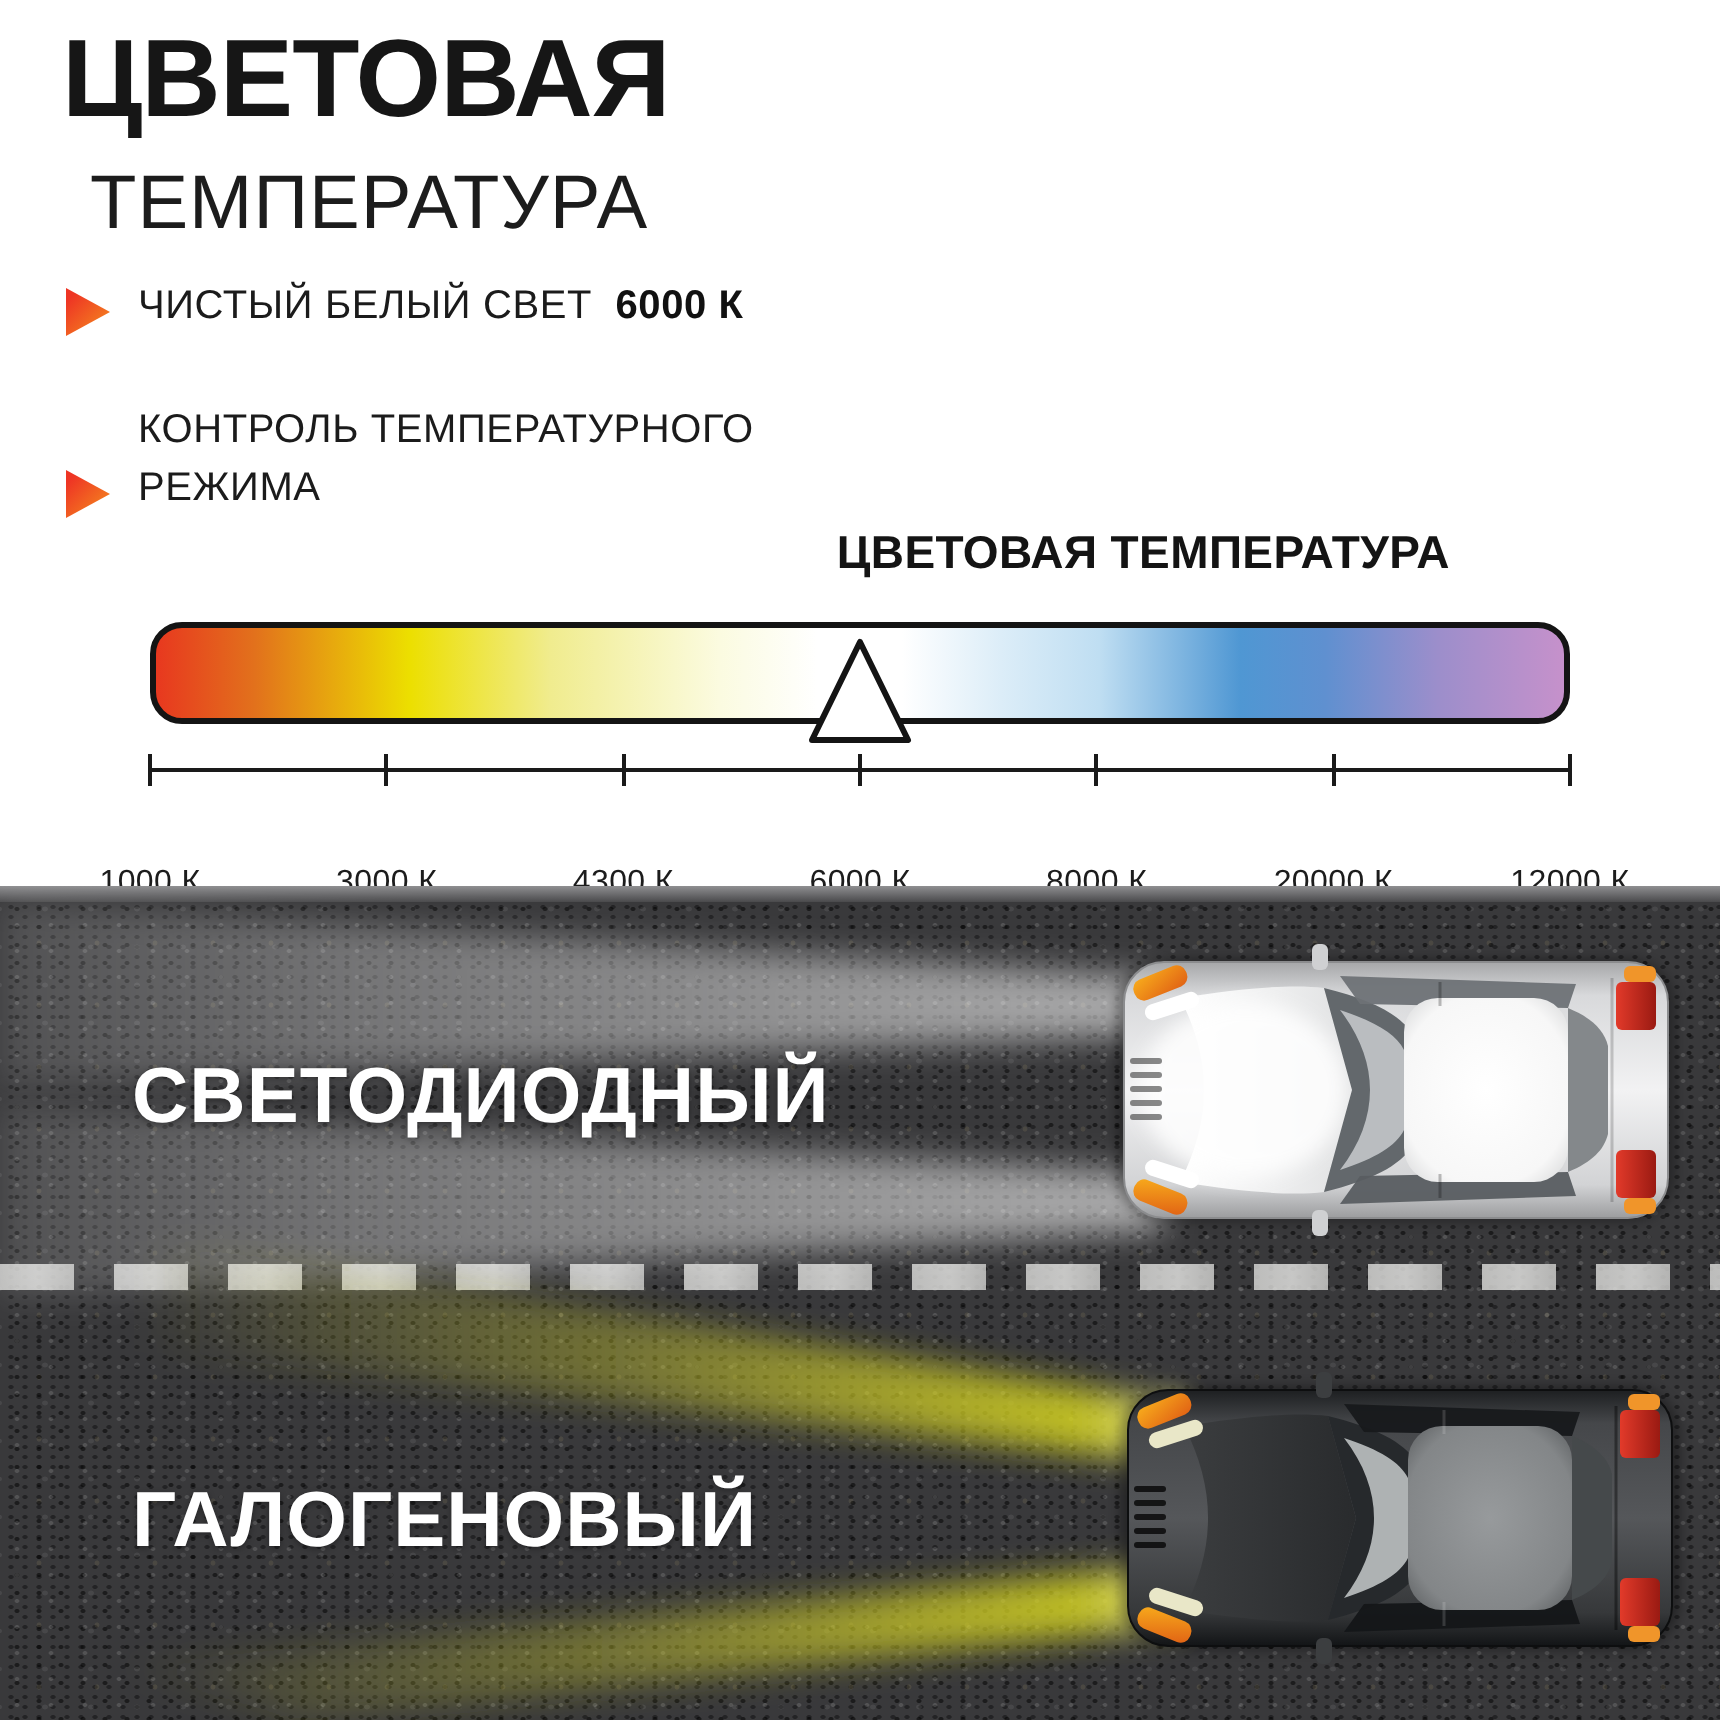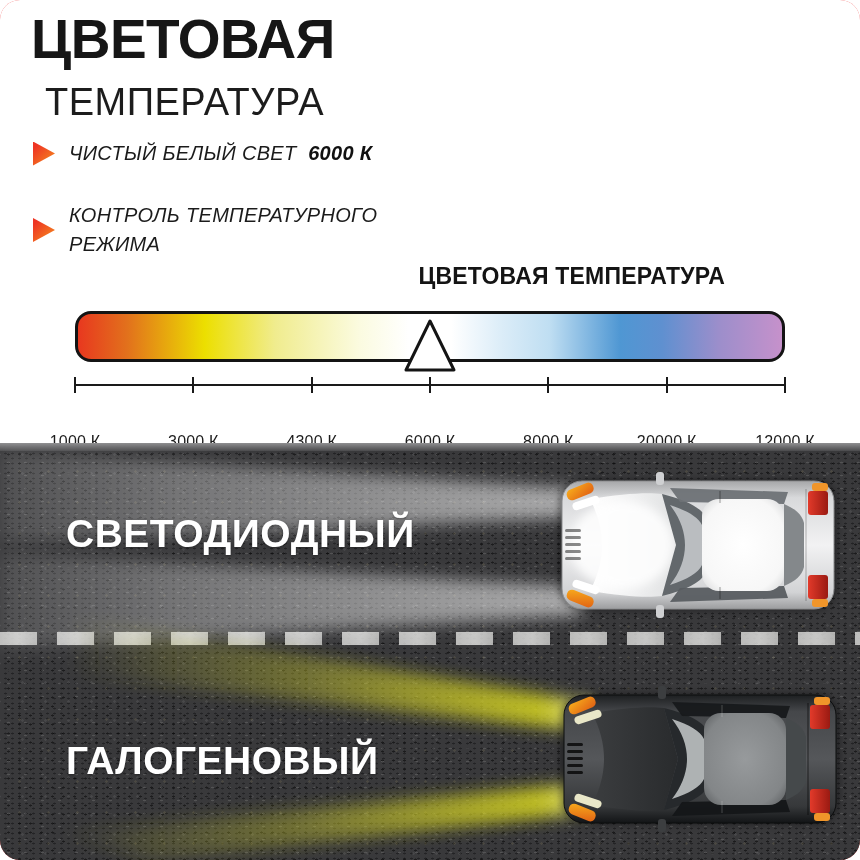--- a/index.html
+++ b/index.html
@@ -1,25 +1,25 @@
 <!DOCTYPE html>
 <html><head>
 <meta charset="utf-8">
 <style>
   html,body{margin:0;padding:0;}
   body{width:860px;height:860px;font-family:"Liberation Sans","DejaVu Sans",sans-serif;background:#fff;}
-  .page{position:relative;width:860px;height:860px;overflow:hidden;background:#ef4444;border-radius:20px;}
+  .page{position:relative;width:860px;height:860px;overflow:hidden;background:#ef4444;}
 
   
   .top{position:absolute;top:0;left:0;width:860px;height:443px;background:#fff;}
   .title-line1{position:absolute;top:12px;left:31px;font-size:55px;font-weight:800;color:#161616;line-height:1;letter-spacing:-0.5px;margin:0;}
   .title-line2{position:absolute;top:71px;left:33px;font-size:38px;font-weight:400;color:#1c1c1c;line-height:1;letter-spacing:0.5px;margin:12px;}
 
   .features{position:absolute;top:139px;left:33px;list-style:none;margin:0;padding:0;}
-  .feature{display:flex;align-items:center;margin-bottom:33px;font-style:italic;}
+  .feature{display:flex;align-items:flex-end;margin-bottom:33px;}
   .arrow{width:22px;height:24px;flex:0 0 22px;margin-top:0px;
          background:linear-gradient(135deg,#ee3524 15%,#f4801f 85%);
          clip-path:polygon(0 0,100% 50%,0 100%);}
   .feature-text{margin-left:14px;font-size:20px;color:#1b1b1b;letter-spacing:0.3px;line-height:1.45;max-width:318px;}
   .feature-text b{font-weight:700;color:#111;}
 
   
   .scale-title{position:absolute;top:263px;left:0;width:725px;text-align:right;font-size:23px;font-weight:700;color:#141414;letter-spacing:0.2px;}
   .scale-bar{position:absolute;top:311px;left:75px;width:710px;height:51px;box-sizing:border-box;
     border:3px solid #141414;border-radius:16px;
@@ -46,21 +46,21 @@
     background-size:17px 13px,11px 9px,23px 19px,29px 31px,7px 5px;
     background-position:0 0,3px 7px,11px 2px,5px 13px,2px 3px;}
   .curb{position:absolute;top:0;left:0;width:860px;height:8px;
     background:linear-gradient(#8f8f91,#4a4a4c);}
   .lane-dashes{position:absolute;top:189px;left:0;width:860px;height:13px;opacity:.82;
     background:repeating-linear-gradient(90deg,
       #d9d9d7 0px,#e6e6e4 19px,#cfcfcd 37px,transparent 37px,transparent 57px);}
   .scene{position:absolute;top:0;left:0;}
   .road-label{position:absolute;color:#fff;font-weight:700;font-size:39px;letter-spacing:0.5px;
     text-shadow:0 1px 3px rgba(0,0,0,.35);white-space:nowrap;}
-  .road-label.led{top:69px;left:66px;}
+  .road-label.led{top:84px;left:66px;}
   .road-label.hal{top:296px;left:66px;}
 </style>
 </head>
 <body>
 
 <div class="page">
 
   <section class="top">
     <h1 class="title-line1">ЦВЕТОВАЯ</h1>
     <h2 class="title-line2">ТЕМПЕРАТУРА</h2>

